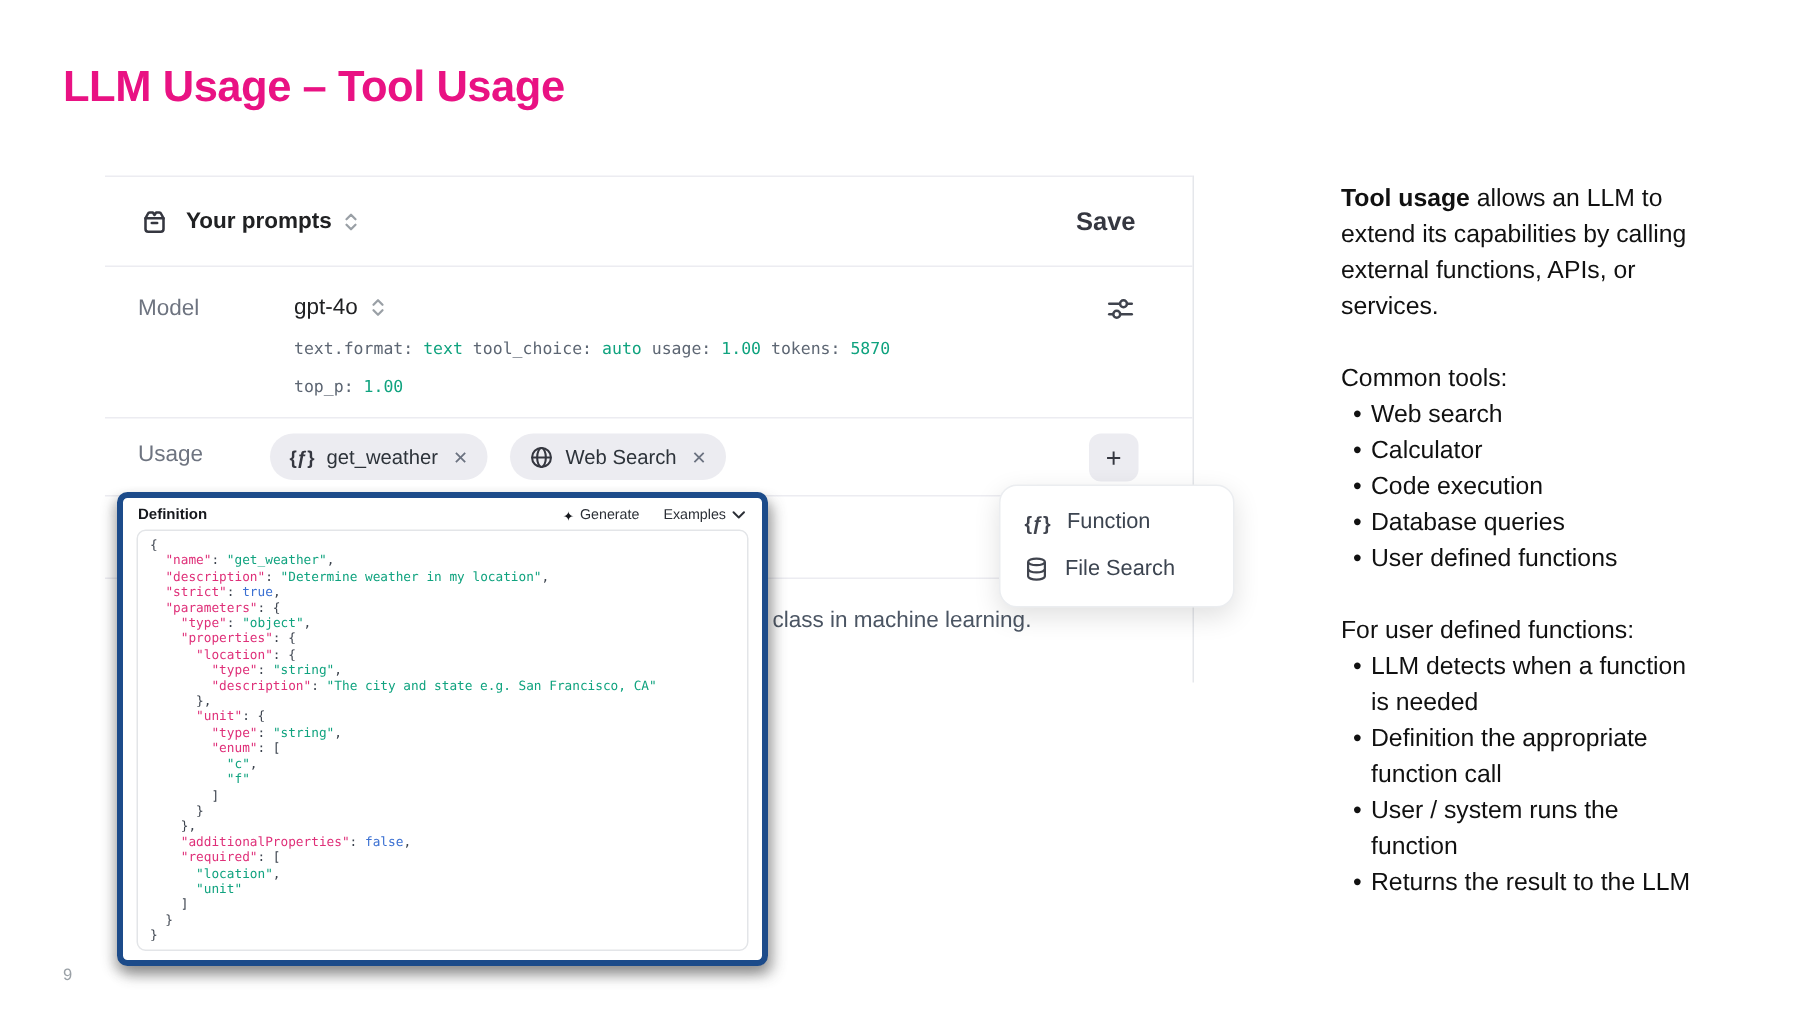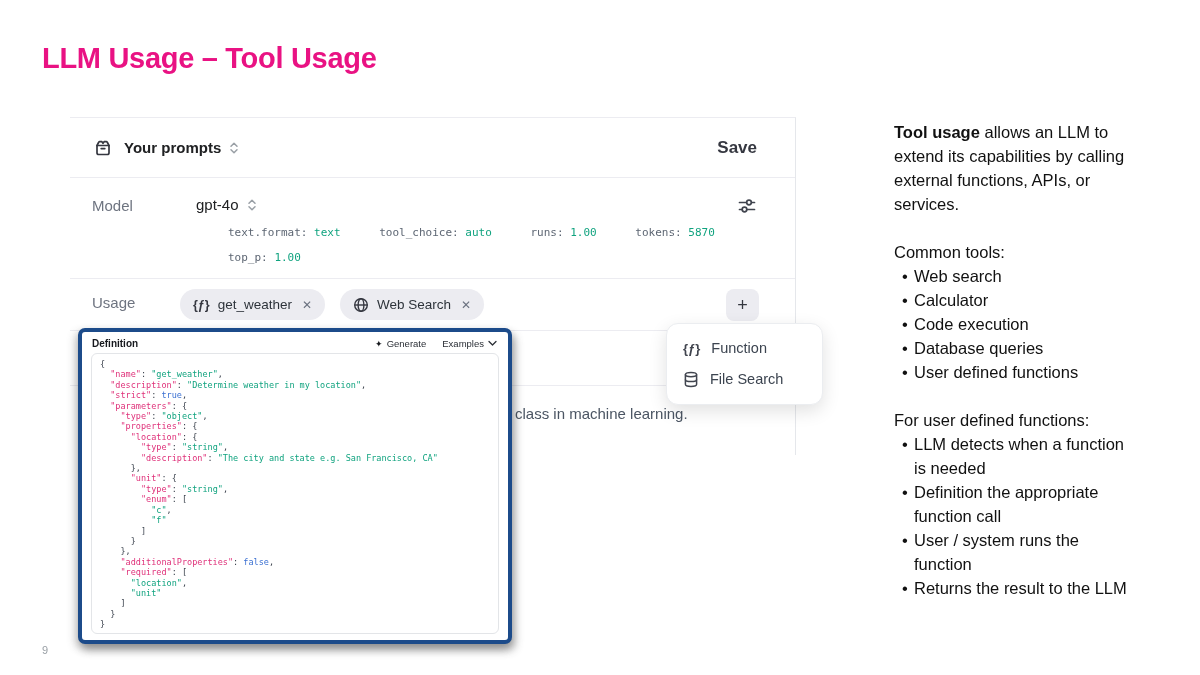--- a/index.html
+++ b/index.html
@@ -27,21 +27,21 @@
   .pg-header .hdr-title { margin-left:10px; font-size:15px; font-weight:700; color:#202123; }
   .updown { margin-left:7px; display:inline-flex; }
   .save-btn { margin-left:auto; font-size:17px; font-weight:600; color:#353740; cursor:pointer; }
   .model-row { position:absolute; left:0; top:60px; width:100%; height:101px; border-bottom:1px solid #ececf1; }
   .row-label { position:absolute; left:22px; font-size:15px; color:#6e7480; }
   .model-row .row-label { top:19px; }
   .model-name { position:absolute; left:126px; top:18px; font-size:15px; color:#202123; font-weight:500; display:flex; align-items:center; }
   .params-line { position:absolute; left:126px; font-family:"DejaVu Sans Mono", monospace; font-size:11px; white-space:nowrap; }
   .params-line1 { top:48px; }
   .params-line2 { top:73px; }
-  .pk { color:#5d6673;margin-left:32px; }
+  .pk { color:#5d6673; }
   .pv { color:#10a37f; }
   .sliders-btn { position:absolute; right:38px; top:18px; width:20px; height:20px; cursor:pointer; }
   .tools-row { position:absolute; left:0; top:161px; width:100%; height:52px; border-bottom:1px solid #ececf1; }
   .tools-row .row-label { top:15px; }
   .chip {
     position:absolute; top:10px; height:31px; display:flex; align-items:center;
     background:#ececf1; border-radius:16px; padding:0 13px; gap:8px;
     font-size:13.5px; color:#2d333a; cursor:pointer;
   }
   .chip-1 { left:110px; }
@@ -129,21 +129,21 @@
       <span class="row-label">Model</span>
       <span class="model-name">
         <span>gpt-4o</span>
         <span class="updown">
           <svg width="12" height="14" viewBox="0 0 12 14" fill="none" stroke="#9aa0a6" stroke-width="1.5" stroke-linecap="round" stroke-linejoin="round">
             <path d="M3 5.2l3-3 3 3"></path>
               <path d="M3 8.8l3 3 3-3"></path>
           </svg>
         </span>
       </span>
-      <div class="params-line params-line1"><span class="pk">text.format:</span> <span class="pv">text</span> <span class="pk">tool_choice:</span> <span class="pv">auto</span> <span class="pk">runs:</span> <span class="pv">1.00</span> <span class="pk">tokens:</span> <span class="pv">5870</span></div>
+      <div class="params-line params-line1"><span class="pk">text.format:</span> <span class="pv">text</span> <span class="pk">tool_choice:</span> <span class="pv">auto</span> <span class="pk">usage:</span> <span class="pv">1.00</span> <span class="pk">tokens:</span> <span class="pv">5870</span></div>
       <div class="params-line params-line2"><span class="pk">top_p:</span> <span class="pv">1.00</span></div>
       <span class="sliders-btn">
         <svg width="20" height="20" viewBox="0 0 20 20" fill="none" stroke="#40444e" stroke-width="1.7" stroke-linecap="round">
           <line x1="2.5" y1="6.5" x2="17.5" y2="6.5"></line>
             <circle cx="12" cy="6.5" r="2.3" fill="#ffffff"></circle>
           <line x1="2.5" y1="13.5" x2="17.5" y2="13.5"></line>
             <circle cx="7.5" cy="13.5" r="2.3" fill="#ffffff"></circle>
         </svg>
       </span>
     </div>

